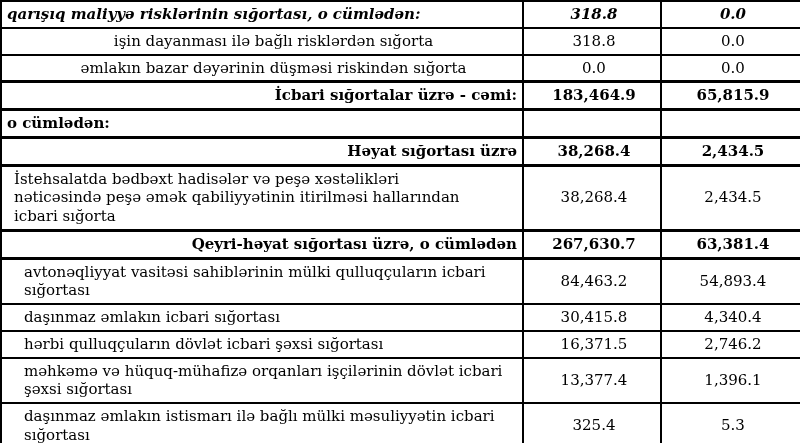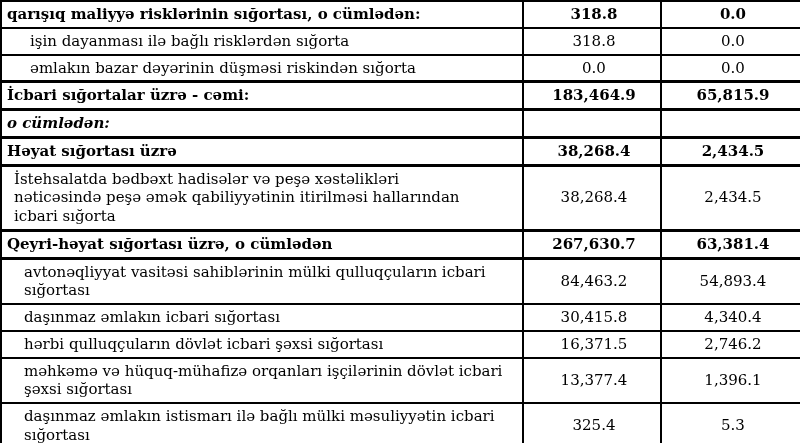--- a/index.html
+++ b/index.html
@@ -26,37 +26,37 @@
     line-height: 1.25;
     padding: 3px 5px;
     height: 25px;
     vertical-align: middle;
     overflow: hidden;
   }
   td.label-cell { text-align: left; }
   td.num-cell   { text-align: center; padding-left: 9px; }
 
   
-  tr.row-header td            { font-weight: bold; }
+  tr.row-header td            { font-weight: bold; font-style: italic; }
   tr.row-header .label-cell   { padding-left: 5px; }
 
-  tr.row-sub1 .label-cell     { padding-left: 28px; }
+  tr.row-sub1 .label-cell     { padding-left: 28px; text-align: center; }
   tr.row-sub2 .label-cell     { padding-left: 22px; }
   tr.row-para .label-cell     { padding-left: 12px; padding-right: 60px; }
   tr.row-para td              { height: 48px; }
 
-  tr.row-italic td            { font-weight: bold; font-style: italic; height: 21px; }
+  tr.row-italic td            { font-weight: bold; height: 21px; }
   tr.row-italic .label-cell   { padding-left: 5px; }
 
   tr.row-section td {
     font-weight: bold;
     border-top-width: 3px;
     border-bottom-width: 3px;
   }
-  tr.row-section .label-cell  { text-align: left; }
+  tr.row-section .label-cell  { text-align: right; }
 </style>
 </head>
 <body>
 
 <table class="report">
   <colgroup>
     <col class="c-label">
     <col class="c-val1">
     <col class="c-val2">
   </colgroup>

